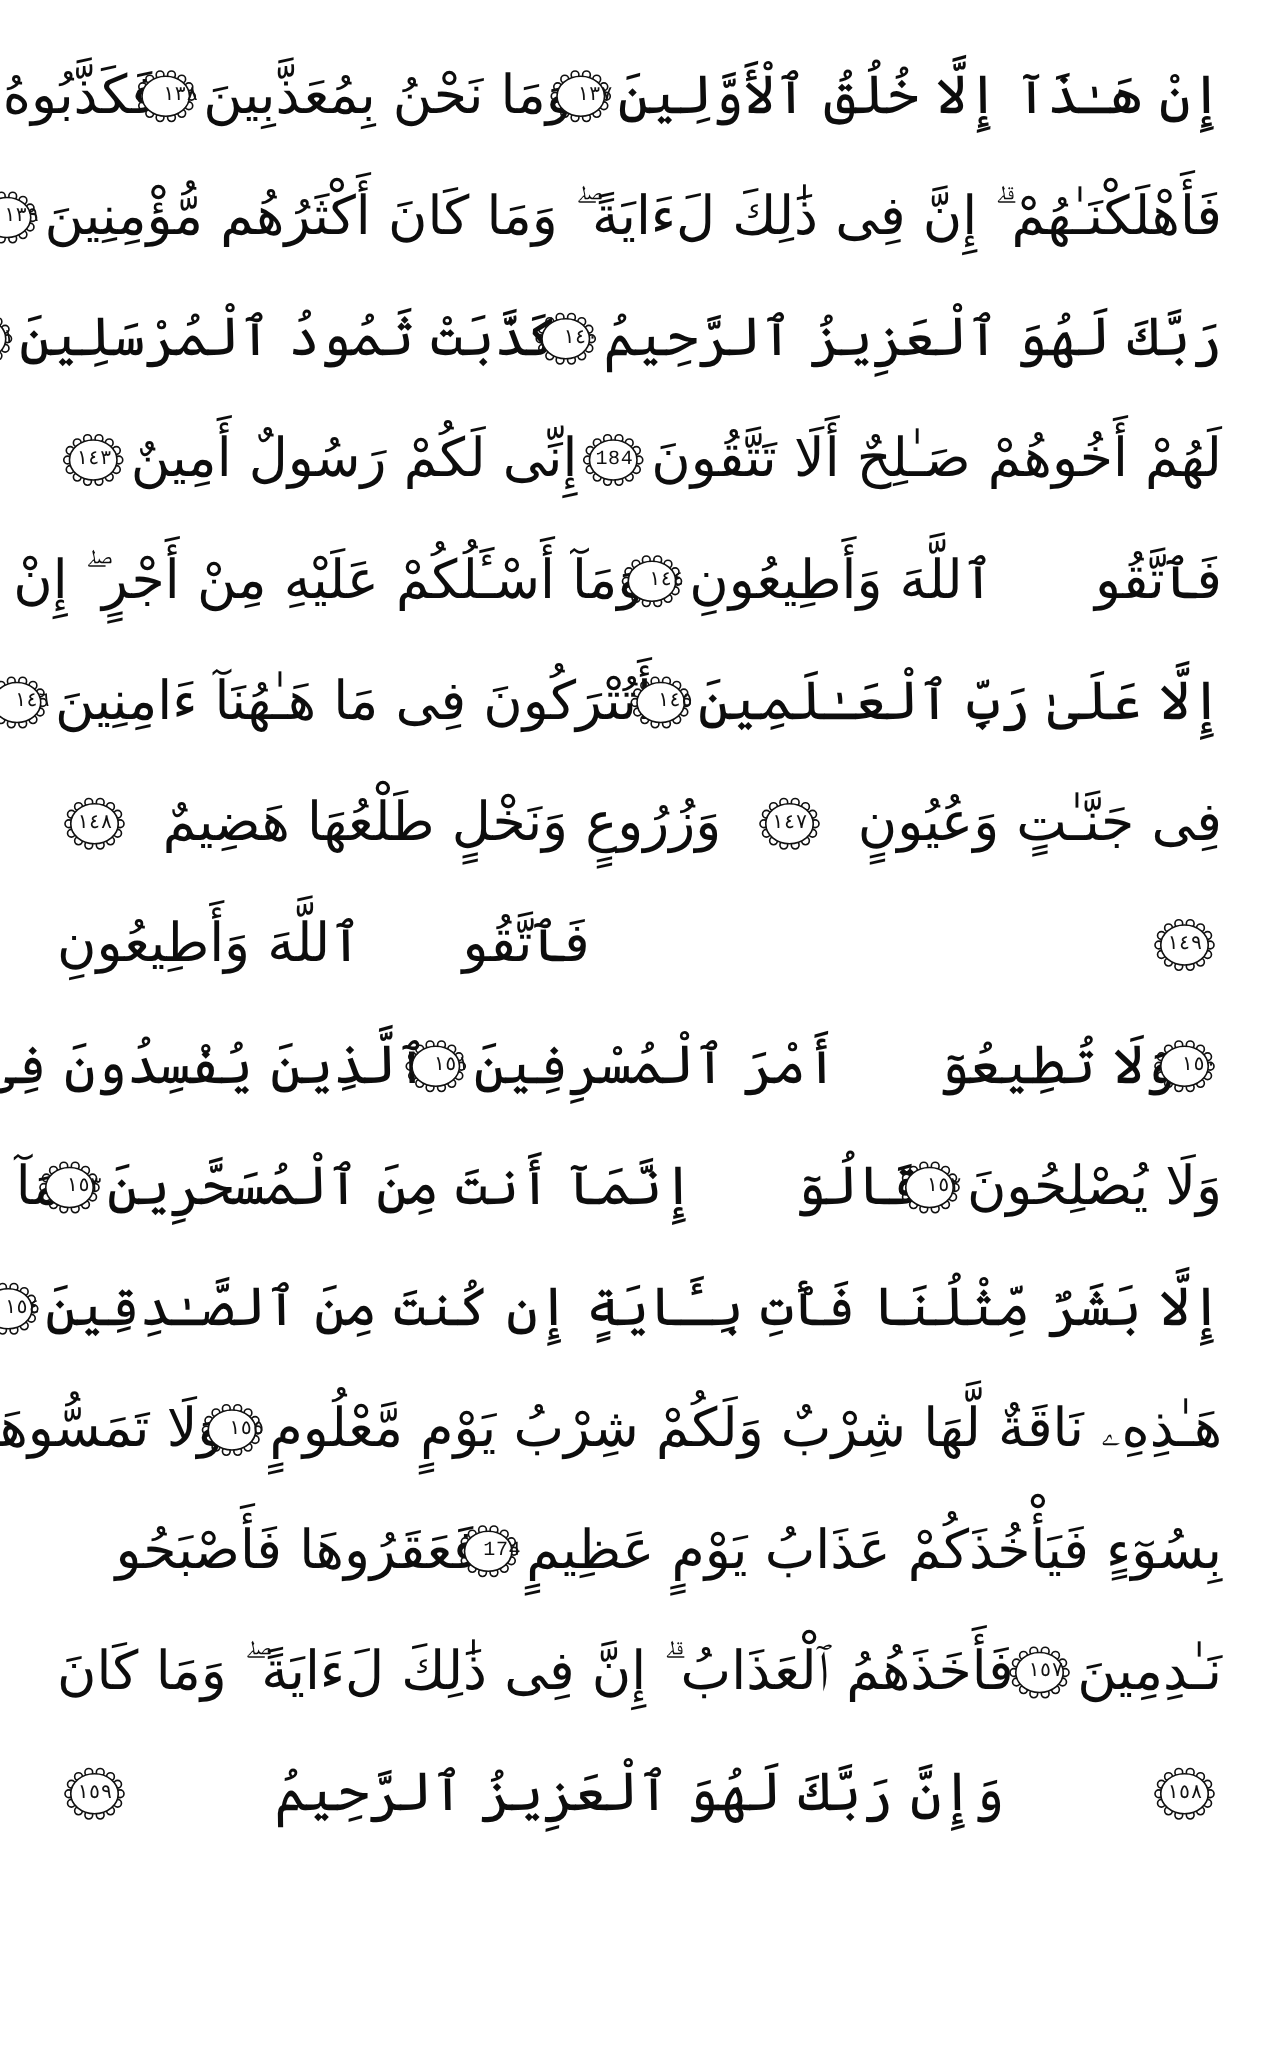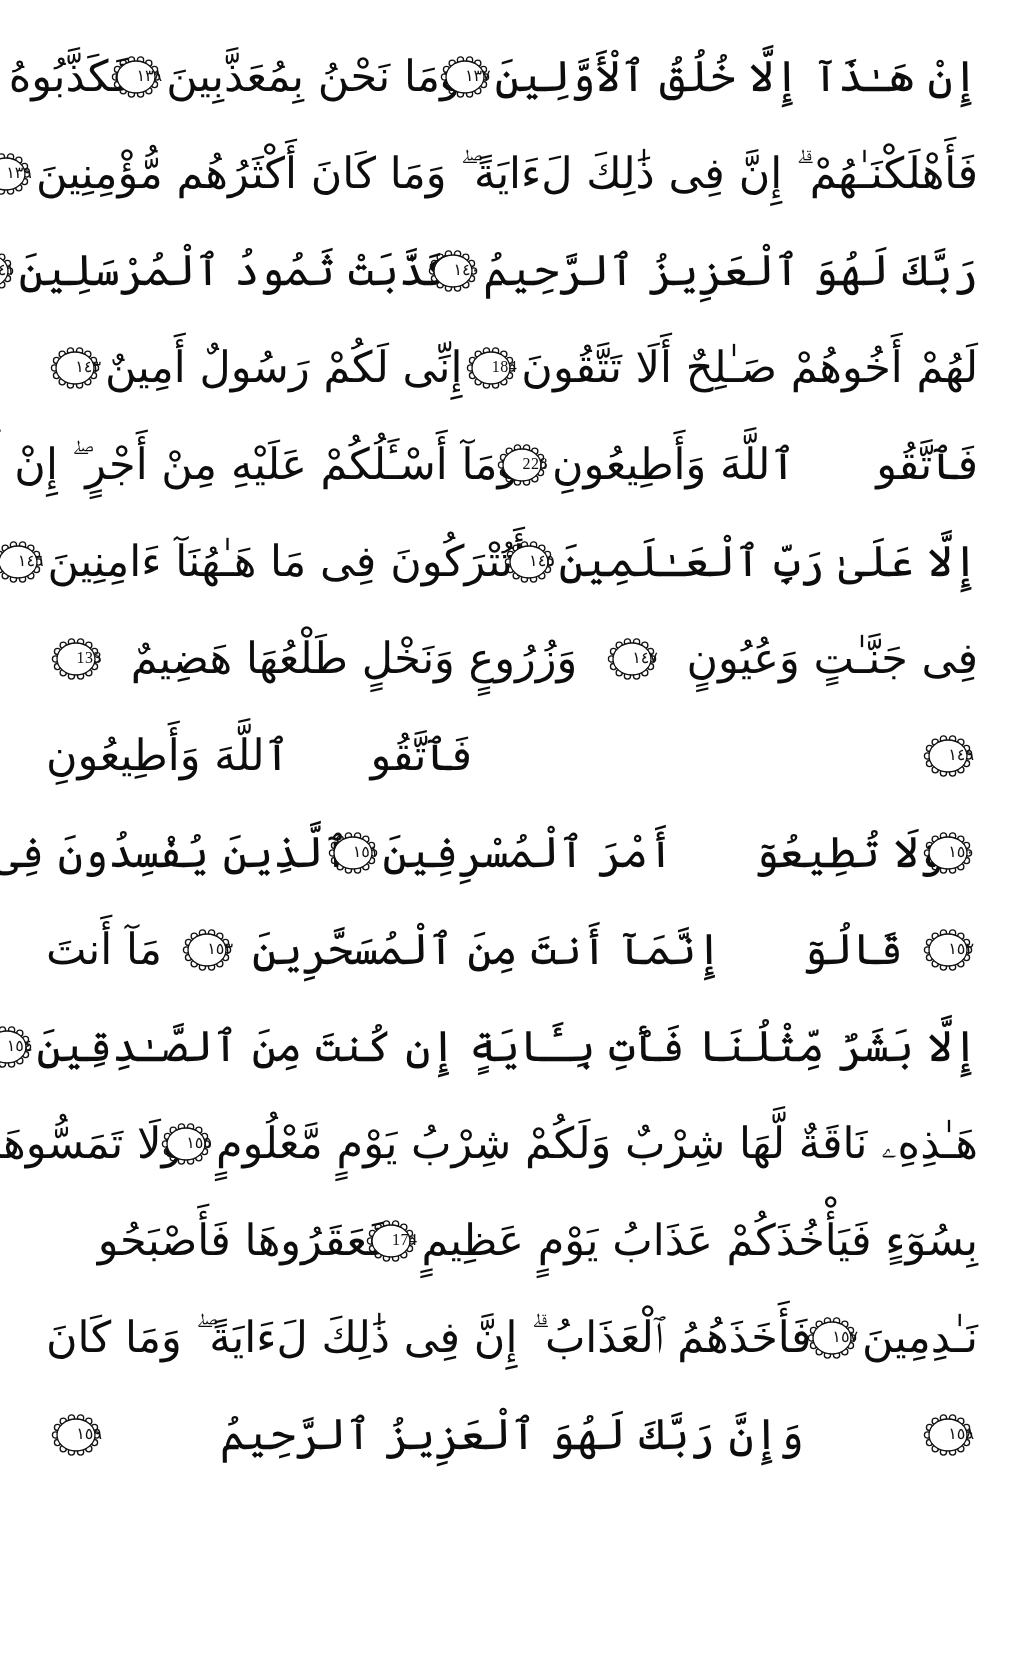--- a/index.html
+++ b/index.html
@@ -50,26 +50,26 @@
     width: 100%;
     height: 97px;
   }
   .seg {
     white-space: nowrap;
     font-size: 43px;
   }
   .ayah-mark {
     display: inline-flex;
     align-items: center;
-    justify-content: flex-start;
+    justify-content: center;
     width: 52px;
     height: 44px;
     margin: 0 4px;
     font-size: 17px;
-    font-family: Liberation Serif, serif;
+    font-family: Liberation Mono, monospace;
     color: #111;
     position: relative;
     vertical-align: middle;
   }
   .ayah-mark svg {
     position: absolute;
     inset: 0;
     width: 52px;
     height: 44px;
   }
@@ -282,21 +282,21 @@
                 <circle cx="5.50" cy="22.00" r="3.1"></circle>
                 <circle cx="7.53" cy="14.41" r="3.1"></circle>
                 <circle cx="13.22" cy="8.32" r="3.1"></circle>
                 <circle cx="21.44" cy="4.94" r="3.1"></circle>
                 <circle cx="30.56" cy="4.94" r="3.1"></circle>
                 <circle cx="38.78" cy="8.32" r="3.1"></circle>
                 <circle cx="44.47" cy="14.41" r="3.1"></circle>
                 <ellipse cx="26" cy="22" rx="19" ry="16" fill="#ffffff"></ellipse>
               </g>
             </svg>
-            <span class="ayah-num">228</span>
+            <span class="ayah-num">١٤٤</span>
           </span>
           <span class="seg">وَمَآ أَسْـَٔلُكُمْ عَلَيْهِ مِنْ أَجْرٍ ۖ إِنْ أَجْرِىَ</span>
         </div>
       </div>
       <div class="line">
         <div class="line-inner">
           <span class="seg">إِلَّا عَلَىٰ رَبِّ ٱلْعَـٰلَمِينَ</span>
           <span class="ayah-mark">
             <svg viewBox="0 0 52 44">
               <g fill="none" stroke="#111111" stroke-width="1.3">
@@ -383,21 +383,21 @@
                 <circle cx="5.50" cy="22.00" r="3.1"></circle>
                 <circle cx="7.53" cy="14.41" r="3.1"></circle>
                 <circle cx="13.22" cy="8.32" r="3.1"></circle>
                 <circle cx="21.44" cy="4.94" r="3.1"></circle>
                 <circle cx="30.56" cy="4.94" r="3.1"></circle>
                 <circle cx="38.78" cy="8.32" r="3.1"></circle>
                 <circle cx="44.47" cy="14.41" r="3.1"></circle>
                 <ellipse cx="26" cy="22" rx="19" ry="16" fill="#ffffff"></ellipse>
               </g>
             </svg>
-            <span class="ayah-num">133</span>
+            <span class="ayah-num">١٤٨</span>
           </span>
         </div>
       </div>
       <div class="line">
         <div class="line-inner">
           <span class="ayah-mark">
             <svg viewBox="0 0 52 44">
               <g fill="none" stroke="#111111" stroke-width="1.3">
                 <circle cx="46.50" cy="22.00" r="3.1"></circle>
                 <circle cx="44.47" cy="29.59" r="3.1"></circle>
@@ -466,20 +466,21 @@
                 <ellipse cx="26" cy="22" rx="19" ry="16" fill="#ffffff"></ellipse>
               </g>
             </svg>
             <span class="ayah-num">١٥١</span>
           </span>
           <span class="seg">ٱلَّذِينَ يُفْسِدُونَ فِى ٱلْأَرْضِ</span>
         </div>
       </div>
       <div class="line">
         <div class="line-inner">
+          <span class="seg">وَلَا يُصْلِحُونَ</span>
           <span class="ayah-mark">
             <svg viewBox="0 0 52 44">
               <g fill="none" stroke="#111111" stroke-width="1.3">
                 <circle cx="46.50" cy="22.00" r="3.1"></circle>
                 <circle cx="44.47" cy="29.59" r="3.1"></circle>
                 <circle cx="38.78" cy="35.68" r="3.1"></circle>
                 <circle cx="30.56" cy="39.06" r="3.1"></circle>
                 <circle cx="21.44" cy="39.06" r="3.1"></circle>
                 <circle cx="13.22" cy="35.68" r="3.1"></circle>
                 <circle cx="7.53" cy="29.59" r="3.1"></circle>

